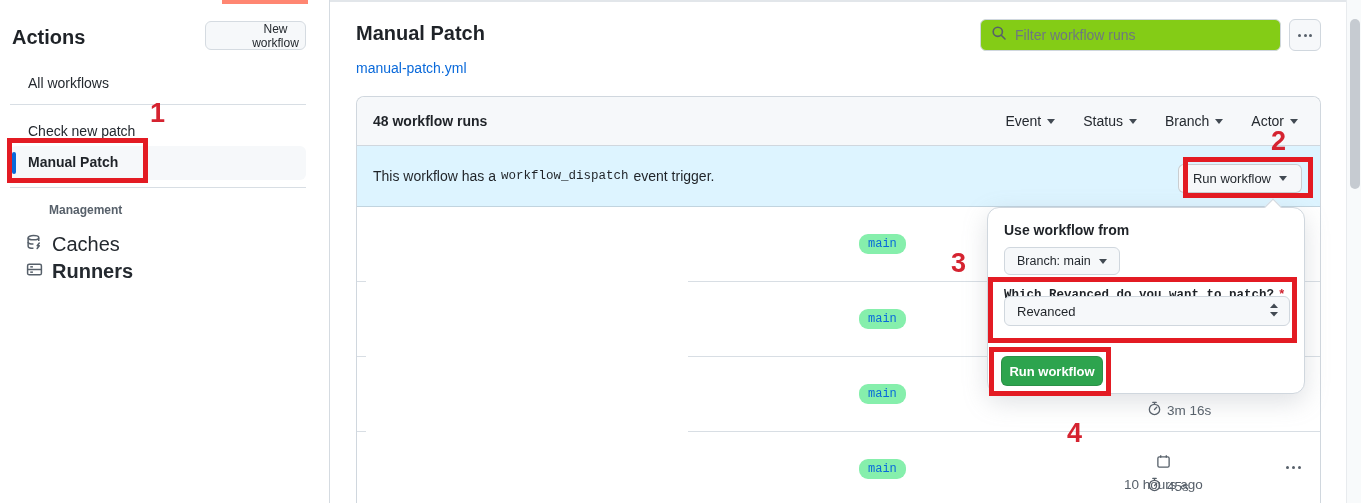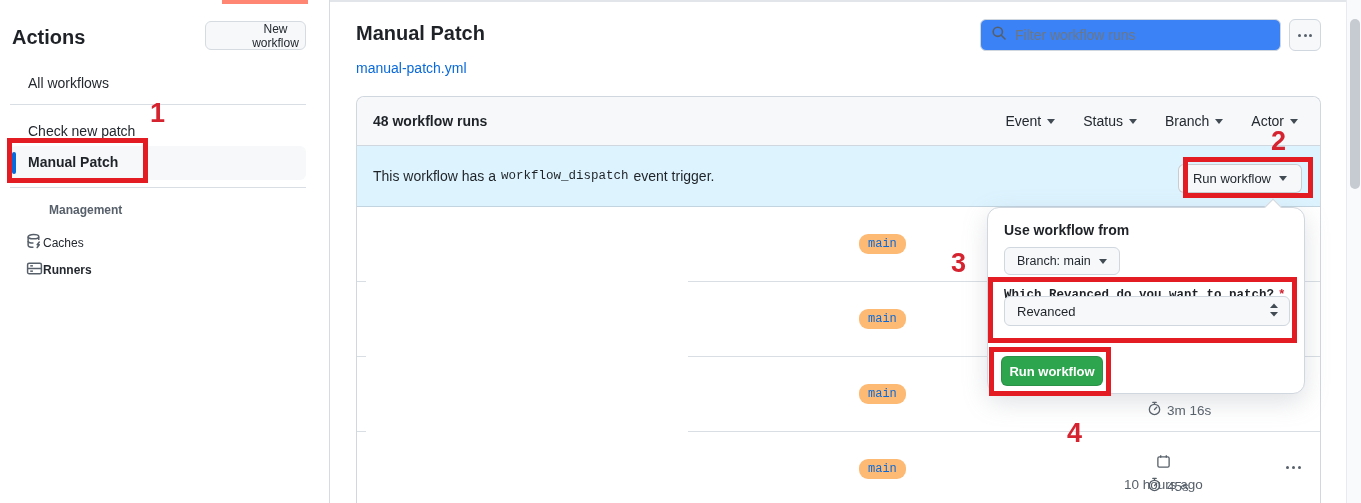--- a/index.html
+++ b/index.html
@@ -18,27 +18,27 @@
   .actions-title { position:absolute; left:12px; top:26px; font-size:20px; font-weight:700; color:#1f2328; }
   .new-workflow-btn { position:absolute; left:205px; top:21px; width:101px; height:29px; background:#f6f8fa;
     border:1px solid #d5dbe1; border-radius:6px; font-size:12px; font-weight:500; color:#24292f;
     display:flex; align-items:center; justify-content:center; cursor:pointer;padding-left:40px; }
   .side-item { position:absolute; left:28px; font-size:14px; color:#24292f; cursor:pointer; }
   .side-divider { position:absolute; left:10px; width:296px; height:1px; background:#d8dee4; }
   .selected-item { position:absolute; left:10px; top:146px; width:296px; height:34px; background:#f6f8fa; border-radius:6px; cursor:pointer; }
   .selected-accent { position:absolute; left:2px; top:6px; width:4px; height:22px; background:#0969da; border-radius:2px; }
   .selected-label { position:absolute; left:18px; top:8px; font-size:14px; font-weight:700; color:#1f2328; }
   .mgmt-heading { position:absolute; left:28px; top:203px; font-size:12px; font-weight:600; color:#57606a;padding-left:21px; }
-  .mgmt-item { position:absolute; left:26px; display:flex; align-items:center; font-size:12px; color:#24292f; cursor:pointer;justify-content:center; }
+  .mgmt-item { position:absolute; left:26px; display:flex; align-items:center; gap:9px; font-size:20px; color:#24292f; cursor:pointer;justify-content:center; }
   .mgmt-item svg { flex:0 0 auto; }
 
   
   .page-title { position:absolute; left:356px; top:22px; font-size:20px; font-weight:700; color:#1f2328; }
   .page-sublink { position:absolute; left:356px; top:60px; font-size:14px; color:#0969da; cursor:pointer; }
-  .filter-box { position:absolute; left:980px; top:19px; width:301px; height:32px; background:#3b82f6;
+  .filter-box { position:absolute; left:980px; top:19px; width:301px; height:32px; background:#84cc16;
     border:1px solid #d0d7de; border-radius:6px; display:flex; align-items:center; padding:11px 10px; gap:8px; }
   .filter-box input { border:none; outline:none; flex:1; font-size:14px; font-family:inherit; color:#1f2328; background:transparent; }
   .filter-box input::placeholder { color:#6e7781; }
   .kebab-btn { position:absolute; left:1289px; top:19px; width:32px; height:32px; background:#f6f8fa;
     border:1px solid #d0d7de; border-radius:6px; display:flex; align-items:center; justify-content:center; gap:2.5px; cursor:pointer; }
   .kebab-btn i { width:3px; height:3px; border-radius:50%; background:#57606a; }
 
   
   .card { position:absolute; left:356px; top:96px; width:965px; height:407px; border:1px solid #d0d7de; border-bottom:none;
     border-radius:8px 8px 0 0; background:#fff; }
@@ -52,21 +52,21 @@
   .banner { position:relative; height:61px; background:#ddf4ff; border-bottom:1px solid rgba(31,35,40,0.15);
     display:flex; align-items:center; padding:0 16px; font-size:14px; color:#1f2328; }
   .banner .code { font-family:"Liberation Mono","DejaVu Sans Mono",monospace; font-size:12.5px; padding:0 5px; }
   .run-workflow-toggle { position:absolute; right:18px; top:18px; height:29px; padding:0 14px; background:#f6f8fa;
     border:1px solid rgba(31,35,40,0.2); border-radius:6px; display:flex; align-items:center; gap:8px;
     font-size:13px; font-weight:500; color:#24292f; cursor:pointer; }
 
   .rows { position:relative; }
   .run-row { position:relative; height:75px; border-bottom:1px solid #d8dee4; cursor:pointer; }
   .branch-badge { position:absolute; left:502px; top:50%; transform:translateY(-50%);
-    font-family:"Liberation Mono","DejaVu Sans Mono",monospace; font-size:12px; color:#0969da; background:#fdba74;
+    font-family:"Liberation Mono","DejaVu Sans Mono",monospace; font-size:12px; color:#0969da; background:#86efac;
     padding:3px 9px; border-radius:9px; cursor:pointer; }
   .row-meta { position:absolute; display:flex; align-items:center; gap:5px; font-size:13.5px; color:#57606a; }
   .row-kebab { position:absolute; left:925px; top:30px; display:flex; gap:3px; cursor:pointer; padding:4px; }
   .row-kebab i { width:3px; height:3px; border-radius:50%; background:#57606a; }
 
   
   .redaction { position:absolute; left:366px; top:207px; width:322px; height:296px; background:#fff; z-index:5; }
 
   
   .panel { position:absolute; left:987px; top:207px; width:318px; height:187px; background:#fff; border:1px solid #d0d7de;

